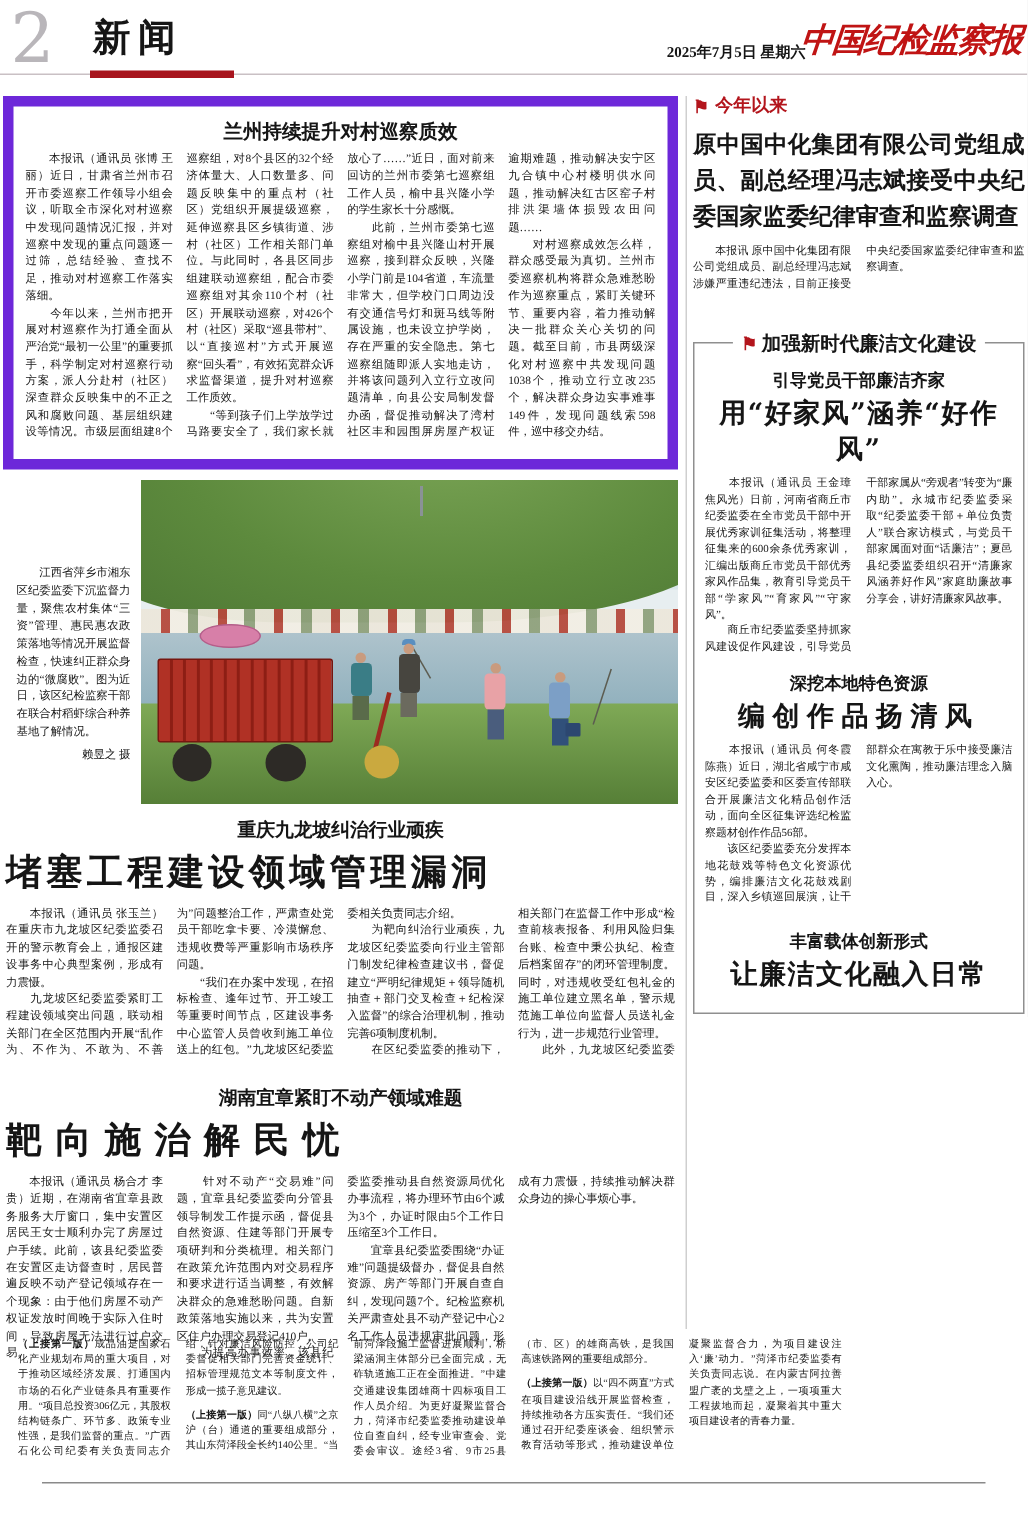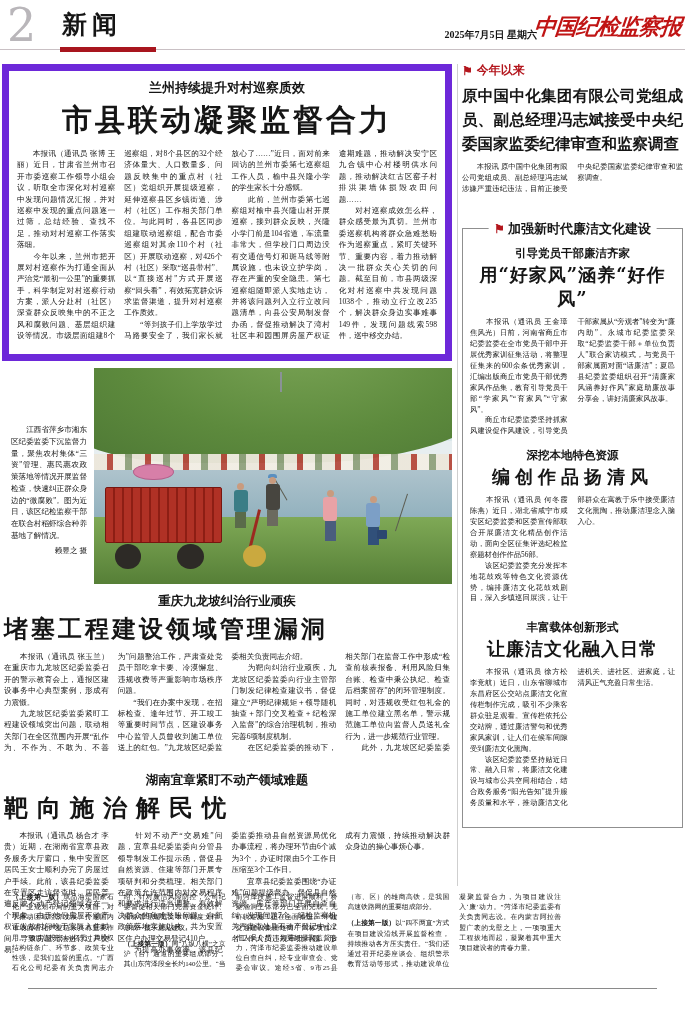--- a/index.html
+++ b/index.html
@@ -93,21 +93,20 @@
   <div class="section-name">新闻</div>
   <div class="edition-date">2025年7月5日 星期六</div>
   <div class="masthead">中国纪检监察报</div>
   <div class="hrule"></div>
   <div class="red-seg"></div>
 
   <div class="left-col">
 
     <article class="lead-box">
       <div class="kicker">兰州持续提升对村巡察质效</div>
-      <h1 class="headline-xl">市县联动凝聚监督合力</h1>
       <div class="body-cols4">　　本报讯（通讯员 张博 王丽）近日，甘肃省兰州市召开市委巡察工作领导小组会议，听取全市深化对村巡察中发现问题情况汇报，并对巡察中发现的重点问题逐一过筛，总结经验、查找不足，推动对村巡察工作落实落细。
 　　今年以来，兰州市把开展对村巡察作为打通全面从严治党“最初一公里”的重要抓手，科学制定对村巡察行动方案，派人分赴村（社区）深查群众反映集中的不正之风和腐败问题、基层组织建设等情况。市级层面组建8个巡察组，对8个县区的32个经济体量大、人口数量多、问题反映集中的重点村（社区）党组织开展提级巡察，延伸巡察县区乡镇街道、涉村（社区）工作相关部门单位。与此同时，各县区同步组建联动巡察组，配合市委巡察组对其余110个村（社区）开展联动巡察，对426个村（社区）采取“巡县带村”、以“直接巡村”方式开展巡察“回头看”，有效拓宽群众诉求监督渠道，提升对村巡察工作质效。
 　　“等到孩子们上学放学过马路要安全了，我们家长就放心了……”近日，面对前来回访的兰州市委第七巡察组工作人员，榆中县兴隆小学的学生家长十分感慨。
 　　此前，兰州市委第七巡察组对榆中县兴隆山村开展巡察，接到群众反映，兴隆小学门前是104省道，车流量非常大，但学校门口周边没有交通信号灯和斑马线等附属设施，也未设立护学岗，存在严重的安全隐患。第七巡察组随即派人实地走访，并将该问题列入立行立改问题清单，向县公安局制发督办函，督促推动解决了湾村社区丰和园围屏房屋产权证逾期难题，推动解决安宁区九合镇中心村楼明供水问题，推动解决红古区窑子村排洪渠墙体损毁农田问题……
 　　对村巡察成效怎么样，群众感受最为真切。兰州市委巡察机构将群众急难愁盼作为巡察重点，紧盯关键环节、重要内容，着力推动解决一批群众关心关切的问题。截至目前，市县两级深化对村巡察中共发现问题1038个，推动立行立改235个，解决群众身边实事难事149件，发现问题线索598件，巡中移交办结。</div>
     </article>
 
     <div class="photo-row">
       <div class="photo-caption">
         <span>　　江西省萍乡市湘东区纪委监委下沉监督力量，聚焦农村集体“三资”管理、惠民惠农政策落地等情况开展监督检查，快速纠正群众身边的“微腐败”。图为近日，该区纪检监察干部在联合村稻虾综合种养基地了解情况。</span>
@@ -199,22 +198,20 @@
       <div class="r-body rb-1">　　本报讯（通讯员 王金璋 焦风光）日前，河南省商丘市纪委监委在全市党员干部中开展优秀家训征集活动，将整理征集来的600余条优秀家训，汇编出版商丘市党员干部优秀家风作品集，教育引导党员干部“学家风”“育家风”“守家风”。
 　　商丘市纪委监委坚持抓家风建设促作风建设，引导党员干部家属从“旁观者”转变为“廉内助”。永城市纪委监委采取“纪委监委干部＋单位负责人”联合家访模式，与党员干部家属面对面“话廉洁”；夏邑县纪委监委组织召开“清廉家风涵养好作风”家庭助廉故事分享会，讲好清廉家风故事。</div>
 
       <div class="kicker3">深挖本地特色资源</div>
       <h3 class="headline-m" style="letter-spacing:5px;">编创作品扬清风</h3>
       <div class="r-body rb-2">　　本报讯（通讯员 何冬霞 陈燕）近日，湖北省咸宁市咸安区纪委监委和区委宣传部联合开展廉洁文化精品创作活动，面向全区征集评选纪检监察题材创作作品56部。
 　　该区纪委监委充分发挥本地花鼓戏等特色文化资源优势，编排廉洁文化花鼓戏剧目，深入乡镇巡回展演，让干部群众在寓教于乐中接受廉洁文化熏陶，推动廉洁理念入脑入心。</div>
 
       <div class="kicker3">丰富载体创新形式</div>
       <h3 class="headline-m">让廉洁文化融入日常</h3>
-      <div class="r-body rb-3">　　本报讯（通讯员 徐方松 李竞航）近日，山东省聊城市东昌府区公交站点廉洁文化宣传栏制作完成，吸引不少乘客群众驻足观看。宣传栏依托公交站牌，通过廉洁警句和优秀家风家训，让人们在候车间隙受到廉洁文化熏陶。
-　　该区纪委监委坚持贴近日常、融入日常，将廉洁文化建设与城市公共空间相结合，结合政务服务“阳光告知”提升服务质量和水平，推动廉洁文化进机关、进社区、进家庭，让清风正气充盈日常生活。</div>
     </div>
 
   </div>
 
   <div class="bottom-band">
     <div class="cont">
       <b>（上接第一版）</b><span>成品油是国家石化产业规划布局的重大项目，对于推动区域经济发展、打通国内市场的石化产业链条具有重要作用。“项目总投资306亿元，其股权结构链条广、环节多、政策专业性强，是我们监督的重点。”广西石化公司纪委有关负责同志介绍，针对廉洁风险防控，公司纪委督促相关部门完善资金统计、招标管理规范文本等制度文件，形成一揽子意见建议。</span>
     </div>
     <div class="cont">
       <b>（上接第一版）</b><span>同“八纵八横”之京沪（台）通道的重要组成部分，其山东菏泽段全长约140公里。“当前菏泽段施工监督进展顺利，桥梁涵洞主体部分已全面完成，无砟轨道施工正在全面推进。”中建交通建设集团雄商十四标项目工作人员介绍。为更好凝聚监督合力，菏泽市纪委监委推动建设单位自查自纠，经专业审查会、党委会审议。途经3省、9市25县（市、区）的雄商高铁，是我国高速铁路网的重要组成部分。</span>

